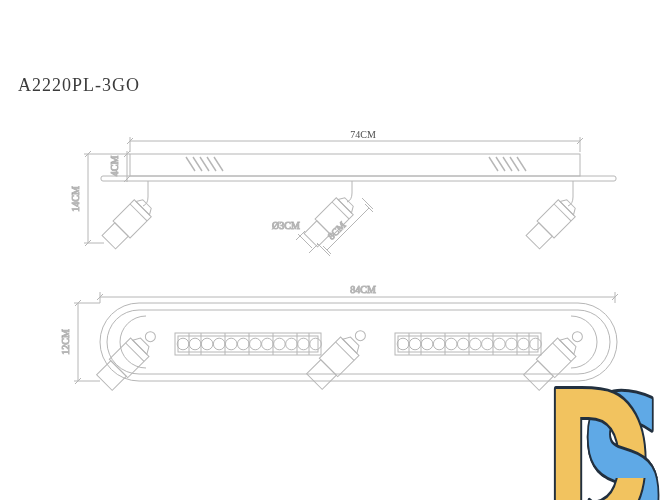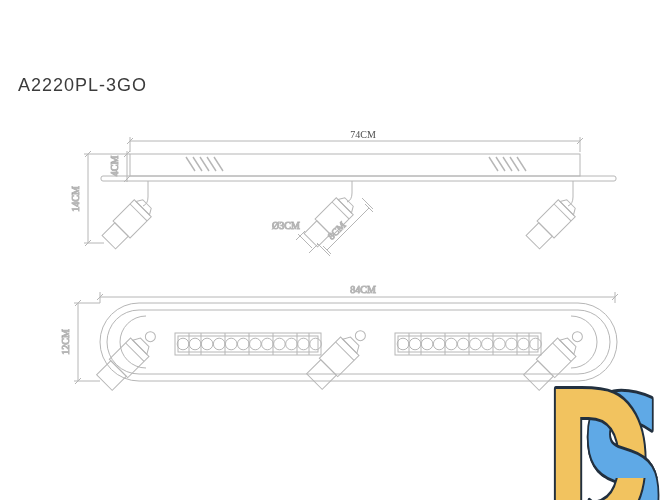--- a/index.html
+++ b/index.html
@@ -3,21 +3,21 @@
 <meta charset="utf-8">
 <style>
   html,body{margin:0;padding:0;}
   body{
     width:667px;height:500px;background:#ffffff;position:relative;overflow:hidden;
     font-family:"Liberation Serif", serif;
   }
   #title{
     position:absolute;left:18px;top:75px;
     font-size:18px;letter-spacing:1px;color:#3c3c3c;
-    font-family:Liberation Sans, sans-serif;
+    font-family:Liberation Serif, serif;
   }
   svg{position:absolute;left:0;top:0;}
   .dimtext{
     font-family:"Liberation Serif", serif;
     font-size:10px;fill:#4d4d4d;
   }
   .logo-letter{
     font-family:"DejaVu Sans", sans-serif;
     font-weight:bold;
     paint-order:stroke;

